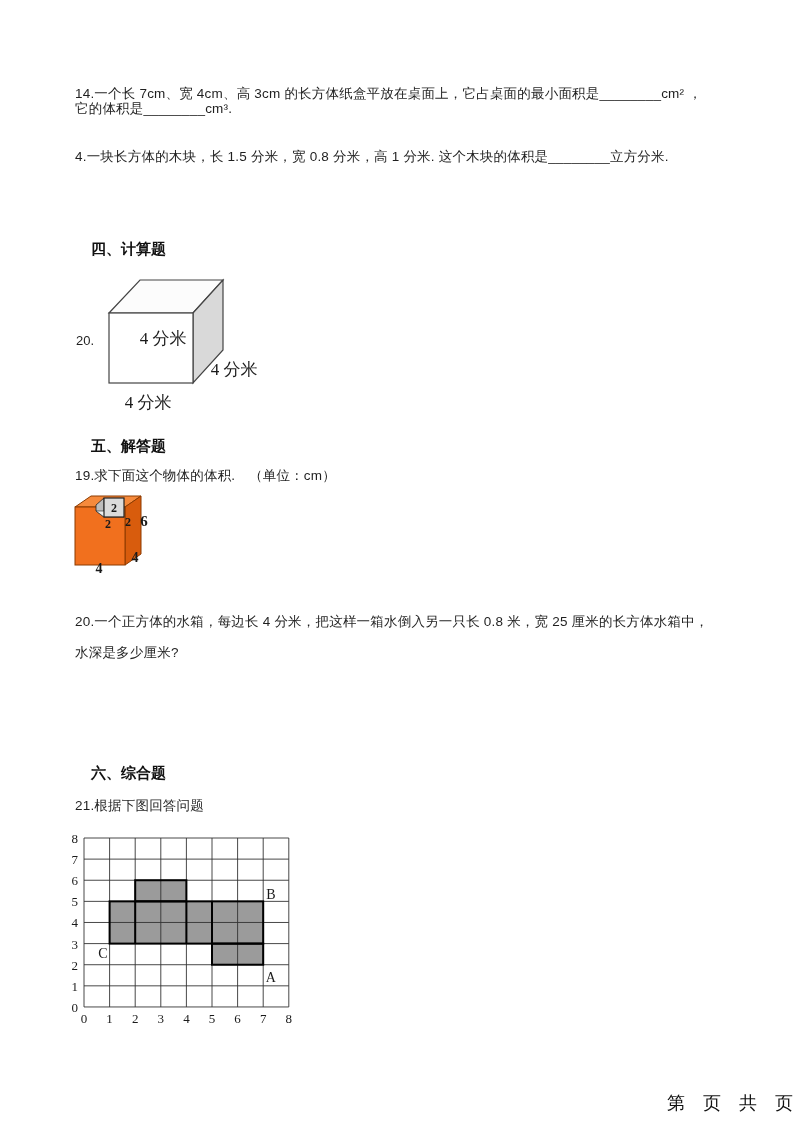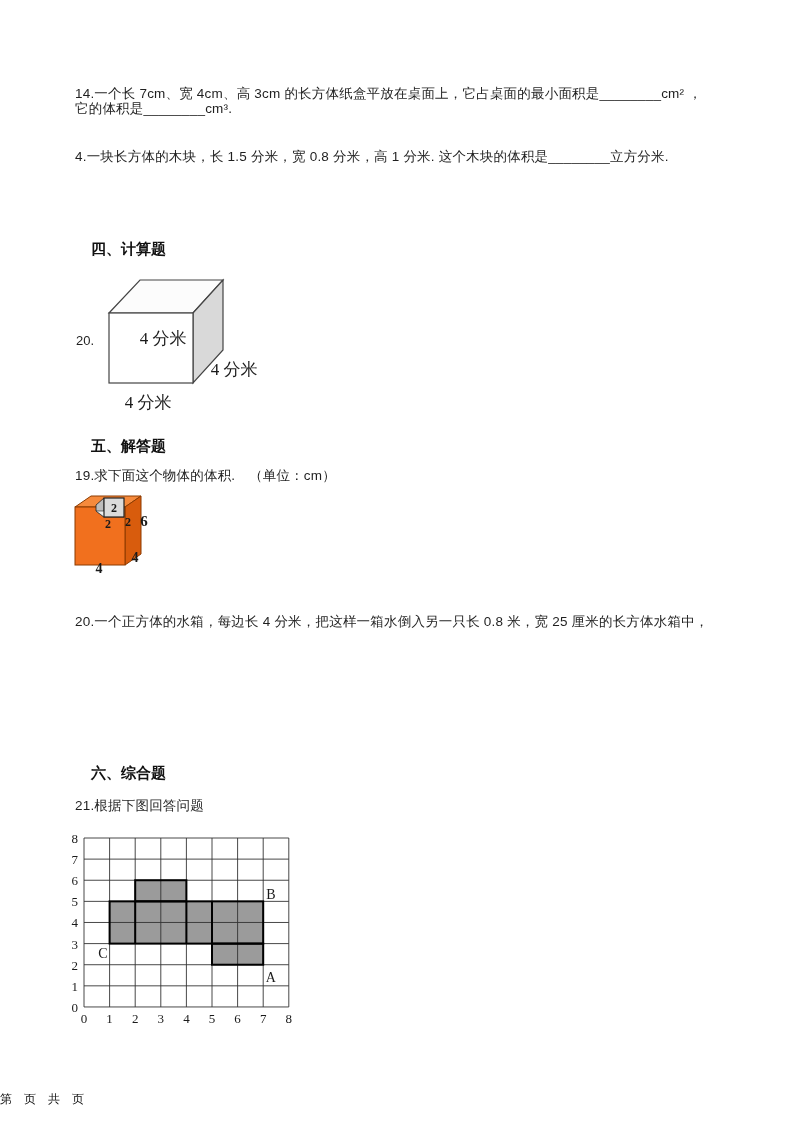--- a/index.html
+++ b/index.html
@@ -30,22 +30,22 @@
   }
   .fig{position:absolute;}
   .fignum{
     position:absolute;
     font-size:13px;
     color:#1f1f1f;
   }
   .footer{
     position:absolute;
     top:1091px;left:0;width:100%;
-    text-align:left;
-    font-size:12px;
+    text-align:right;
+    font-size:18px;
     color:#111111;
   }
   svg text{font-family:"Liberation Serif",serif;fill:#1a1a1a;}
 </style>
 </head>
 <body>
 
 <div id="page">
 
   <div class="qline" style="top:85px">14.一个长 7cm、宽 4cm、高 3cm 的长方体纸盒平放在桌面上，它占桌面的最小面积是________cm²  ，</div>
@@ -77,20 +77,21 @@
     <rect x="34" y="9" width="20" height="19" stroke="#222" stroke-width="1.2" fill="#DBDBDB"></rect>
     <text x="44" y="23" text-anchor="middle" font-size="12" font-weight="bold">2</text>
     <text x="38" y="39" text-anchor="middle" font-size="12" font-weight="bold">2</text>
     <text x="58" y="37" text-anchor="middle" font-size="12" font-weight="bold">2</text>
     <text x="74" y="37" text-anchor="middle" font-size="15" font-weight="bold">6</text>
     <text x="65" y="73" text-anchor="middle" font-size="14" font-weight="bold">4</text>
     <text x="29" y="84" text-anchor="middle" font-size="14" font-weight="bold">4</text>
   </svg>
 
   <div class="qline" style="top:613px">20.一个正方体的水箱，每边长 4 分米，把这样一箱水倒入另一只长 0.8 米，宽 25 厘米的长方体水箱中，</div>
+  <div class="qline" style="top:644px">水深是多少厘米?</div>
 
   <div class="heading" style="top:764px">六、综合题</div>
   <div class="qline" style="top:797px">21.根据下图回答问题</div>
 
   <svg id="fig21" class="fig" style="left:60px;top:828px" width="250" height="205" viewBox="0 0 250 205">
       <rect x="75.2" y="52.24" width="51.2" height="21.12" fill="#9B9B9B"></rect>
       <rect x="49.6" y="73.36" width="153.60000000000002" height="42.24" fill="#9B9B9B"></rect>
       <rect x="152" y="115.60000000000001" width="51.2" height="21.12" fill="#9B9B9B"></rect>
       <line x1="24" y1="178.96" x2="24" y2="10" stroke="#333" stroke-width="0.9"></line>
       <line x1="24" y1="178.96" x2="228.8" y2="178.96" stroke="#333" stroke-width="0.9"></line>

